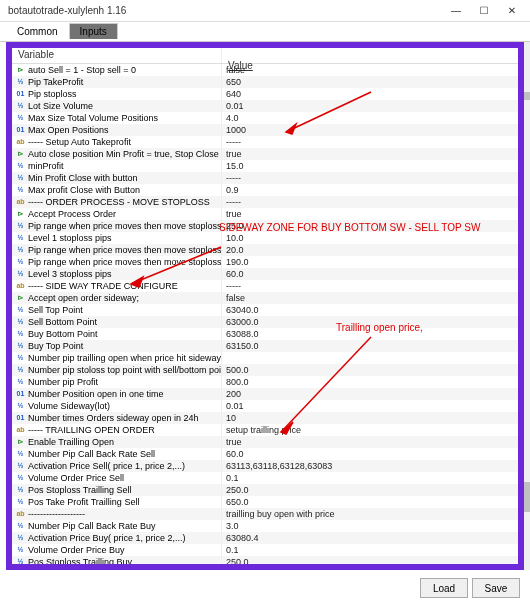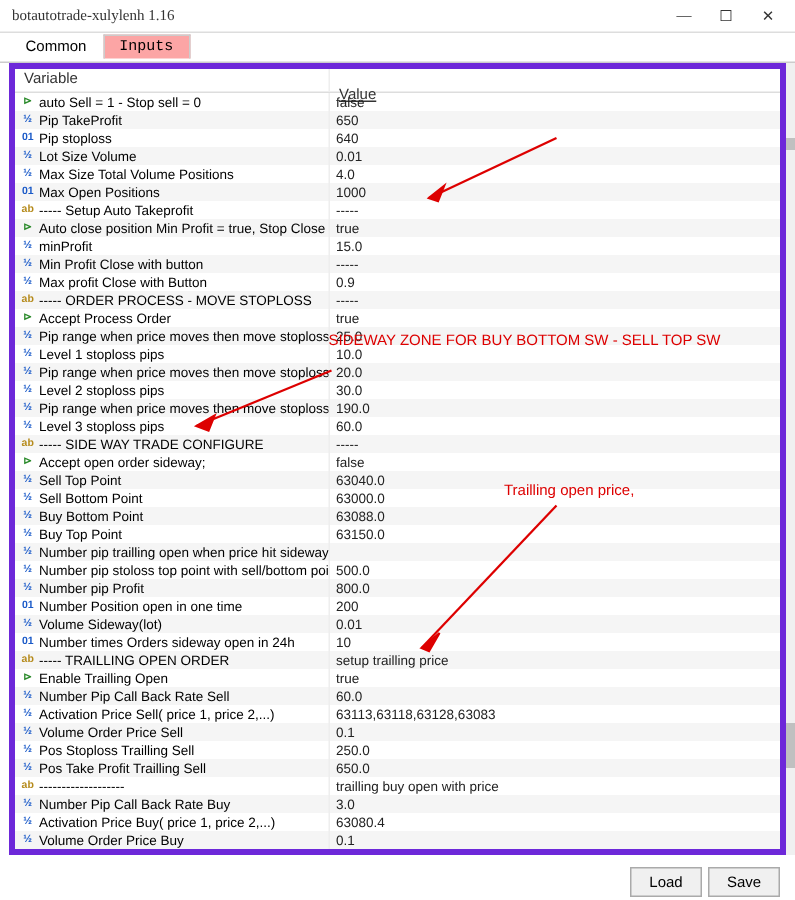--- a/index.html
+++ b/index.html
@@ -12,21 +12,20 @@
   overflow: hidden;
   position: relative;
 }
 .titlebar {
   height: 22px;
   display: flex;
   align-items: center;
   padding: 0 4px 0 8px;
   background: #fff;
   border-bottom: 1px solid #ddd;
-  font-family: Liberation Serif, serif;
 }
 .titlebar .title { flex: 1; font-size: 10px; color: #333; }
 .winbtn {
   width: 28px; height: 20px;
   display: flex; align-items: center; justify-content: center;
   font-size: 10px; color: #333;
 }
 .tabs {
   height: 20px;
   display: flex;
@@ -37,27 +36,26 @@
 .tab {
   padding: 2px 10px;
   font-size: 10px;
   border: 1px solid transparent;
   border-bottom: none;
   position: relative;
   top: 1px;
 }
 .tab.active {
   border-color: #ccc;
-  background: #fca5a5;
-  font-family: Liberation Mono, monospace;
+  background: #737373;
 }
 .content {
   position: absolute;
   top: 42px; left: 6px; right: 6px; bottom: 30px;
-  border: 4px solid #6d28d9;
+  border: 6px solid #6d28d9;
   overflow: hidden;
 }
 .thead {
   display: flex;
   height: 16px;
   background: #fff;
   border-bottom: 1px solid #ddd;
   font-size: 10px;
   color: #333;
 }
@@ -267,27 +265,20 @@
           <span>Level 1 stoploss pips</span>
         </div>
         <div class="cell-val">10.0</div>
       </div>
       <div class="row">
         <div class="cell-var">
           <span class="ti ti-dbl">½</span>
           <span>Pip range when price moves then move stoploss Level 2</span>
         </div>
         <div class="cell-val">20.0</div>
-      </div>
-      <div class="row">
-        <div class="cell-var">
-          <span class="ti ti-dbl">½</span>
-          <span>Level 2 stoploss pips</span>
-        </div>
-        <div class="cell-val">30.0</div>
       </div>
       <div class="row">
         <div class="cell-var">
           <span class="ti ti-dbl">½</span>
           <span>Pip range when price moves then move stoploss Level 3</span>
         </div>
         <div class="cell-val">190.0</div>
       </div>
       <div class="row">
         <div class="cell-var">

